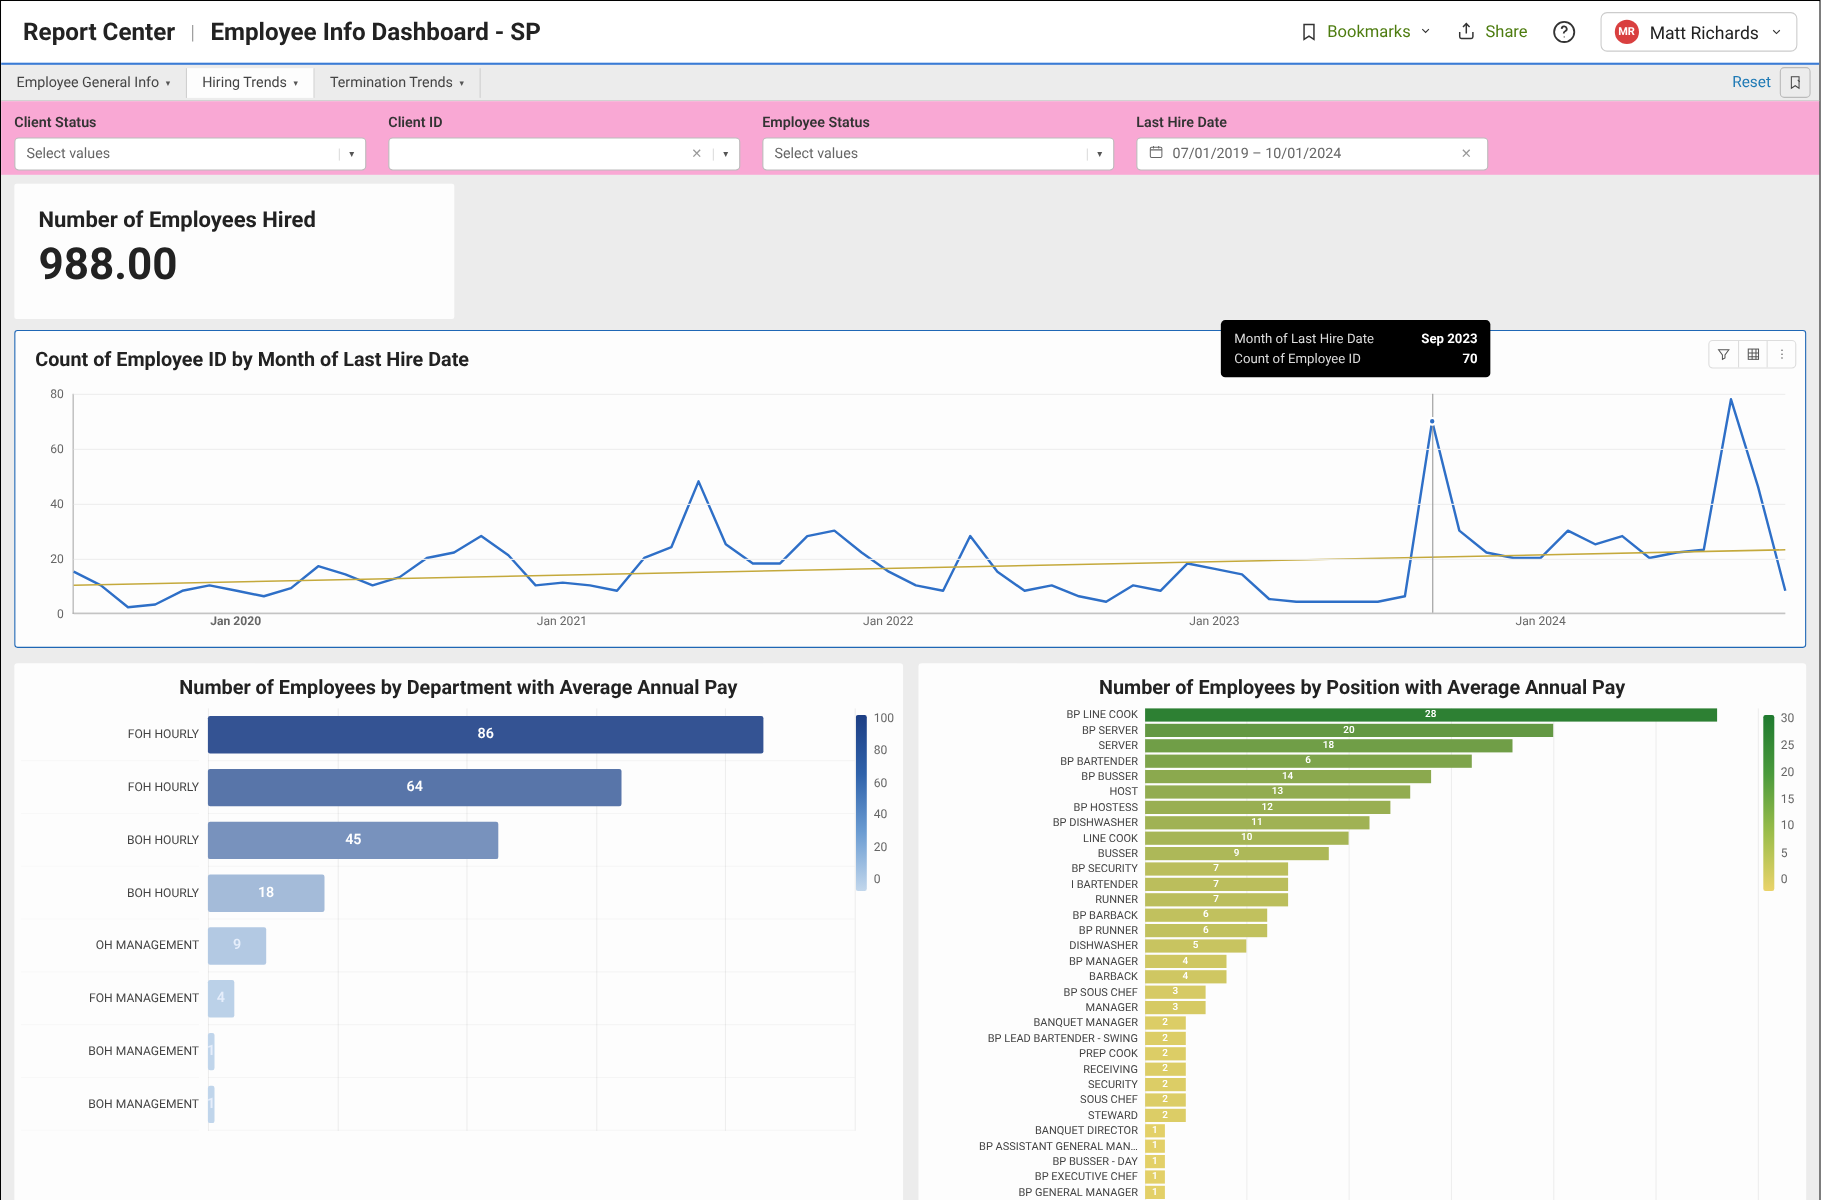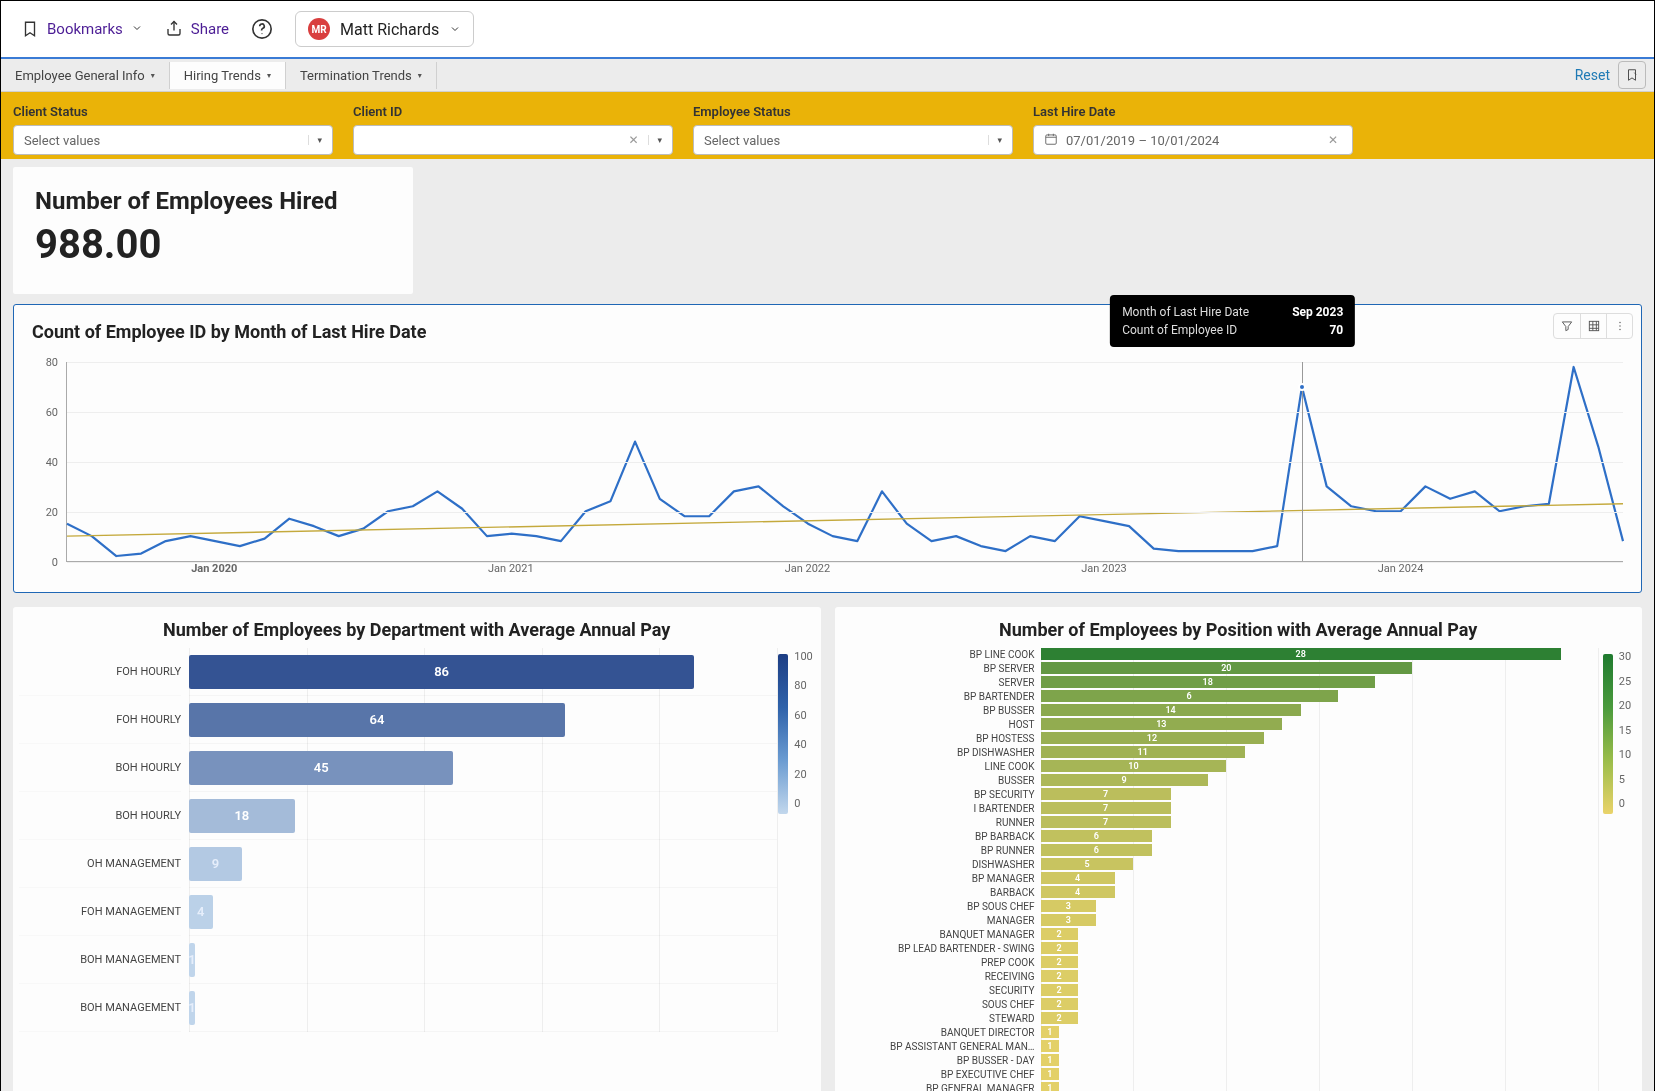--- a/index.html
+++ b/index.html
@@ -6,54 +6,54 @@
   html, body { margin:0; padding:0; font-family: -apple-system, Segoe UI, Roboto, Arial, sans-serif; background:#fff; color:#222; }
   body { border:1px solid #000; width:1655px; min-height:1091px; }
 
   
   .header { display:flex; align-items:center; justify-content:space-between; padding:10px 20px; border-bottom:2px solid #3a7bd5; background:#fff;}
   .header-left { display:flex; align-items:center; gap:14px; }
   .app-title { font-weight:700; font-size:22px; }
   .sep { color:#888; font-weight:300; font-size:18px; }
   .page-title { font-weight:700; font-size:22px; }
   .header-right { display:flex; align-items:center; gap:22px; }
-  .hdr-btn { display:flex; gap:8px; font-size:15px; color:#4c1d95; cursor:pointer; }
+  .hdr-btn { display:flex; gap:8px; font-size:15px; color:#4d7c0f; cursor:pointer; }
   .icon { display:inline-flex; width:18px; height:18px; }
   .icon svg { width:100%; height:100%; stroke:#333; stroke-width:1.8; fill:none; }
   .caret svg { width:12px; height:12px; stroke:#333; stroke-width:2; fill:none;}
   .avatar { width:22px; height:22px; border-radius:50%; background:#d93f3f; color:#fff; font-size:10px; font-weight:700; display:flex; align-items:center; justify-content:center;}
   .user-box { display:flex; align-items:center; gap:10px; border:1px solid #ccc; border-radius:6px; padding:6px 12px; cursor:pointer;}
   .help-circle { width:22px; height:22px; }
 
   
   .tabbar { display:flex; align-items:center; background:#ececec; border-bottom:1px solid #d0d0d0; height:33px; }
   .tab { padding:6px 14px; font-size:13px; color:#444; border-right:1px solid #d0d0d0; display:flex; align-items:center; gap:6px; cursor:pointer; }
   .tab.active { background:#fdfdfd; }
   .tab .tri { font-size:8px; color:#555; }
   .tabbar-spacer { flex:1; }
   .reset { font-size:14px; color:#1f7ab5; padding:0 8px; cursor:pointer;}
   .bm-square { width:28px; height:28px; border:1px solid #bbb; border-radius:4px; margin-right:8px; display:flex; align-items:center; justify-content:center; cursor:pointer;}
   .bm-square svg { width:14px; height:14px; stroke:#444; fill:none; stroke-width:1.6;}
 
   
-  .filter-row { display:flex; gap:20px; padding:12px 12px 4px 12px; background:#eab308; }
+  .filter-row { display:flex; gap:20px; padding:12px 12px 4px 12px; background:#f9a8d4; }
   .filter-group { display:flex; flex-direction:column; gap:6px; width:320px; }
   .filter-label { font-size:13px; font-weight:600; color:#333;}
   .filter-input { height:30px; border:1px solid #bbb; border-radius:4px; background:#fff; display:flex; align-items:center; padding:0 10px; font-size:13px; color:#666; cursor:pointer; justify-content:space-between;}
   .filter-input .fi-left { display:flex; align-items:center; gap:8px;}
   .filter-input .mini-x { color:#999; font-size:12px; padding:0 4px;}
   .filter-input .drop { border-left:1px solid #ddd; padding-left:8px; font-size:9px; color:#555;}
   .cal svg { width:14px; height:14px; stroke:#666; fill:none; stroke-width:1.6;}
 
   
   .content { background:#ececec; padding:8px 12px 12px 12px;}
 
   
   .kpi-card { background:#fdfdfd; width:400px; padding:20px 22px 26px 22px; border-radius:2px; margin-bottom:10px;}
-  .kpi-title { font-size:24px; font-weight:700;}
+  .kpi-title { font-size:20px; font-weight:700;}
   .kpi-value { font-size:40px; font-weight:700; margin-top:6px;}
 
   
   .card { background:#fdfdfd; border:1px solid #1f67b5; border-radius:3px; padding:16px 18px 10px 18px; position:relative;}
   .card-title { font-size:18px; font-weight:700; margin-bottom:20px;}
   .card-tools { position:absolute; top:8px; right:8px; display:flex; gap:0; border:1px solid #ddd; border-radius:4px;}
   .tool { width:26px; height:24px; display:flex; align-items:center; justify-content:center; border-left:1px solid #ddd; cursor:pointer;}
   .tool:first-child { border-left:none;}
   .tool svg { width:14px; height:14px; stroke:#555; fill:none; stroke-width:1.6;}
 
@@ -99,20 +99,25 @@
   .pos-bars-col { flex:1; position:relative;}
   .pos-bar-row { height:14px; display:flex; }
   .pos-bar { height:12px; display:flex; align-items:center; justify-content:center; color:#fff; font-size:9px; font-weight:600;}
   .pos-vgrid { position:absolute; top:0; bottom:0; width:1px; background:#eee;}
 
 </style>
 </head>
 <body>
 
 <div class="header">
+  <div class="header-left">
+    <span class="app-title">Report Center</span>
+    <span class="sep">|</span>
+    <span class="page-title">Employee Info Dashboard - SP</span>
+  </div>
   <div class="header-right">
     <div class="hdr-btn">
       <span class="icon">
         <svg viewBox="0 0 24 24">
             <path d="M6 3h12v18l-6-4-6 4z"></path>
           </svg>
       </span>
       <span>Bookmarks</span>
       <span class="caret"><svg viewBox="0 0 24 24">
             <path d="M6 9l6 6 6-6"></path>

